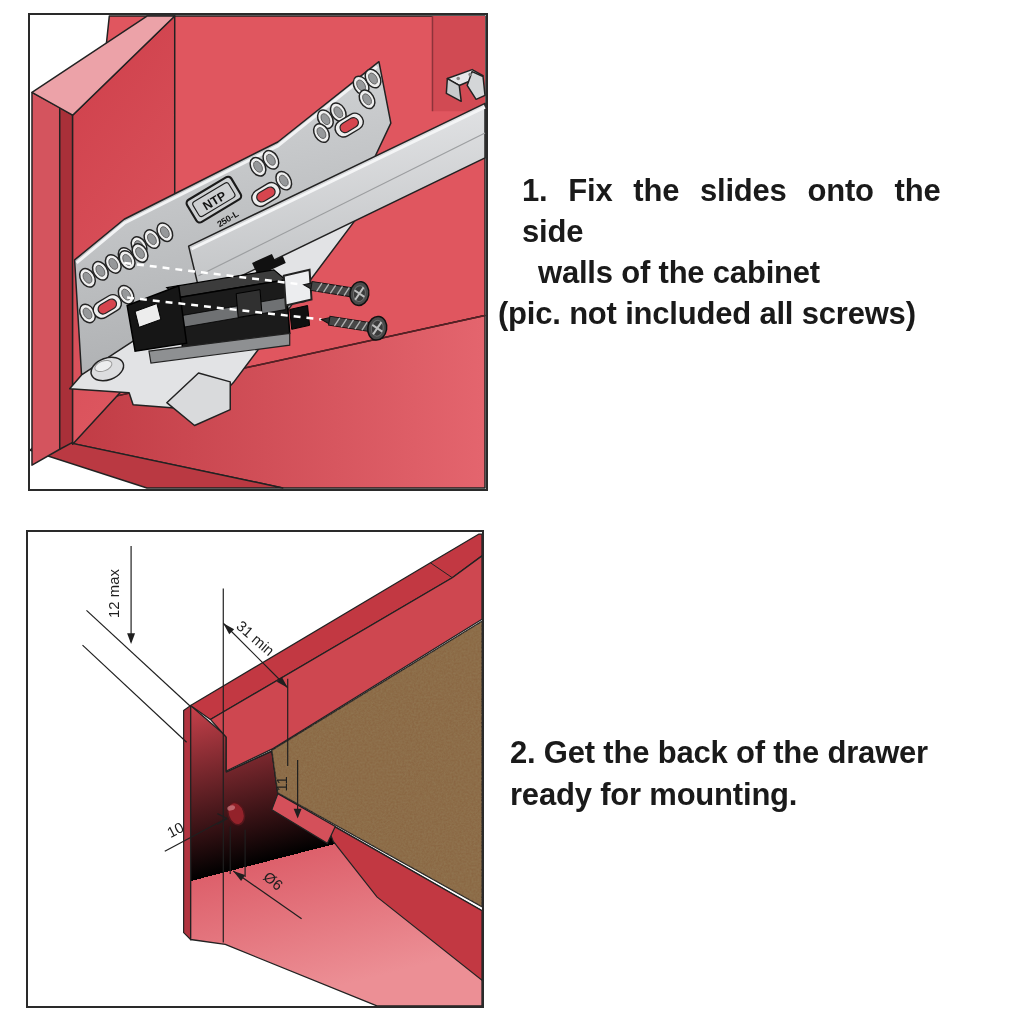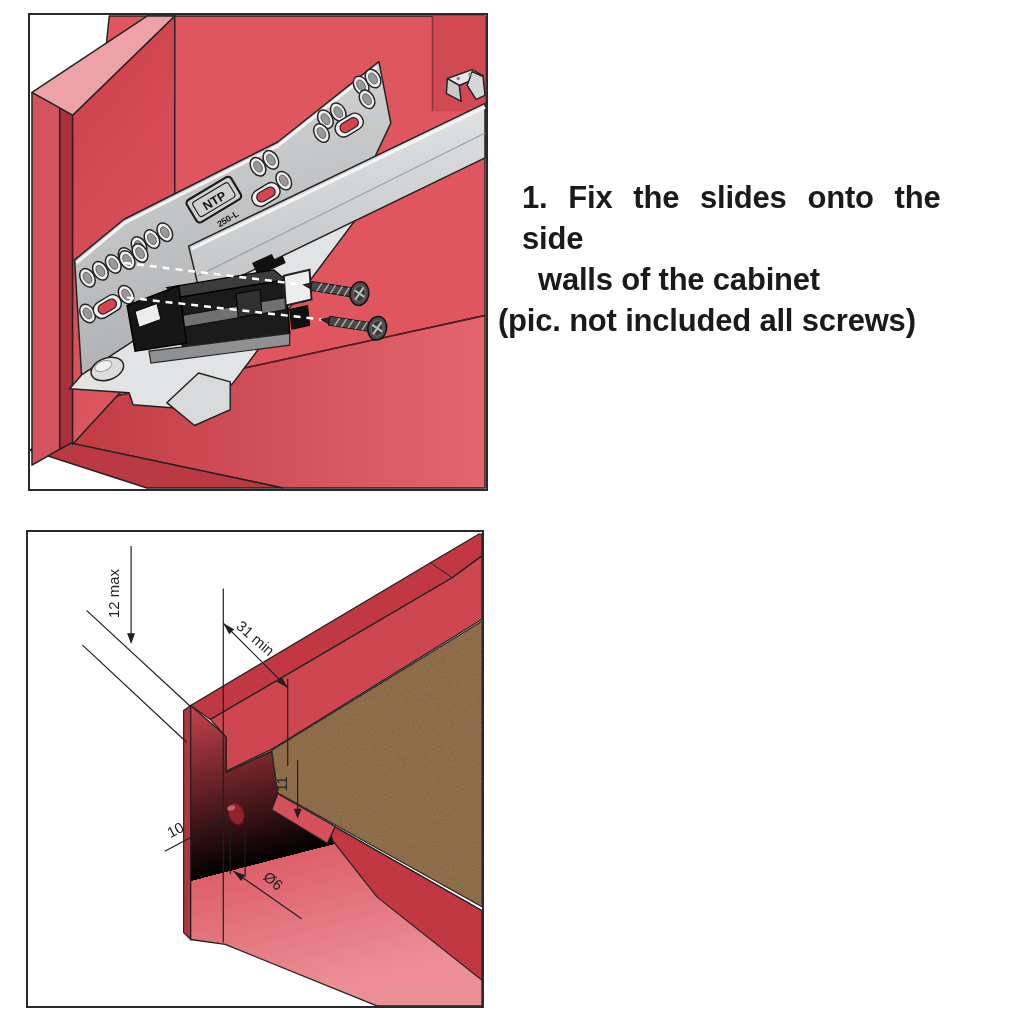--- a/index.html
+++ b/index.html
@@ -2,21 +2,21 @@
 <html><head>
 <meta charset="utf-8">
 <style>
   html,body{margin:0;padding:0;background:#ffffff;}
   body{width:1024px;height:1024px;position:relative;font-family:"Liberation Sans",sans-serif;overflow:hidden;}
   .panel{position:absolute;border:2px solid #2a2a2a;background:#ffffff;box-sizing:border-box;}
   #panel1{left:28px;top:13px;width:460px;height:478px;}
   #panel2{left:26px;top:530px;width:458px;height:478px;}
   #panel1 svg,#panel2 svg{display:block;width:100%;height:100%;}
   .caption{position:absolute;color:#1a1a1a;font-weight:700;font-size:31px;line-height:41px;letter-spacing:-0.2px;}
-  #caption1{left:494px;top:177px;width:522px;}
+  #caption1{left:494px;top:170px;width:522px;}
   #caption1 .l1{margin-left:28px;word-spacing:0.40em;}
   #caption1 .l2{margin-left:44px;}
   #caption1 .l3{margin-left:4px;}
   #caption2{left:510px;top:732px;width:470px;line-height:42px;}
   svg text{font-family:"Liberation Sans",sans-serif;}
   .dimtxt{font-size:15px;fill:#1f1f1f;font-weight:400;}
   .dline{stroke:#1f1f1f;stroke-width:1.2;fill:none;}
   .darr{fill:#1f1f1f;stroke:none;}
   .edge{stroke:#222222;stroke-width:1.5;stroke-linejoin:round;}
 </style>
@@ -234,13 +234,15 @@
 </svg>
 </div>
 
 <div class="caption" id="caption1">
   <div class="l1">1. Fix the slides onto the side</div>
   <div class="l2">walls of the cabinet</div>
   <div class="l3">(pic. not included all screws)</div>
 </div>
 
 <div class="caption" id="caption2">
+  <div>2. Get the back of the drawer</div>
+  <div>ready for mounting.</div>
 </div>
 
 </body></html>

